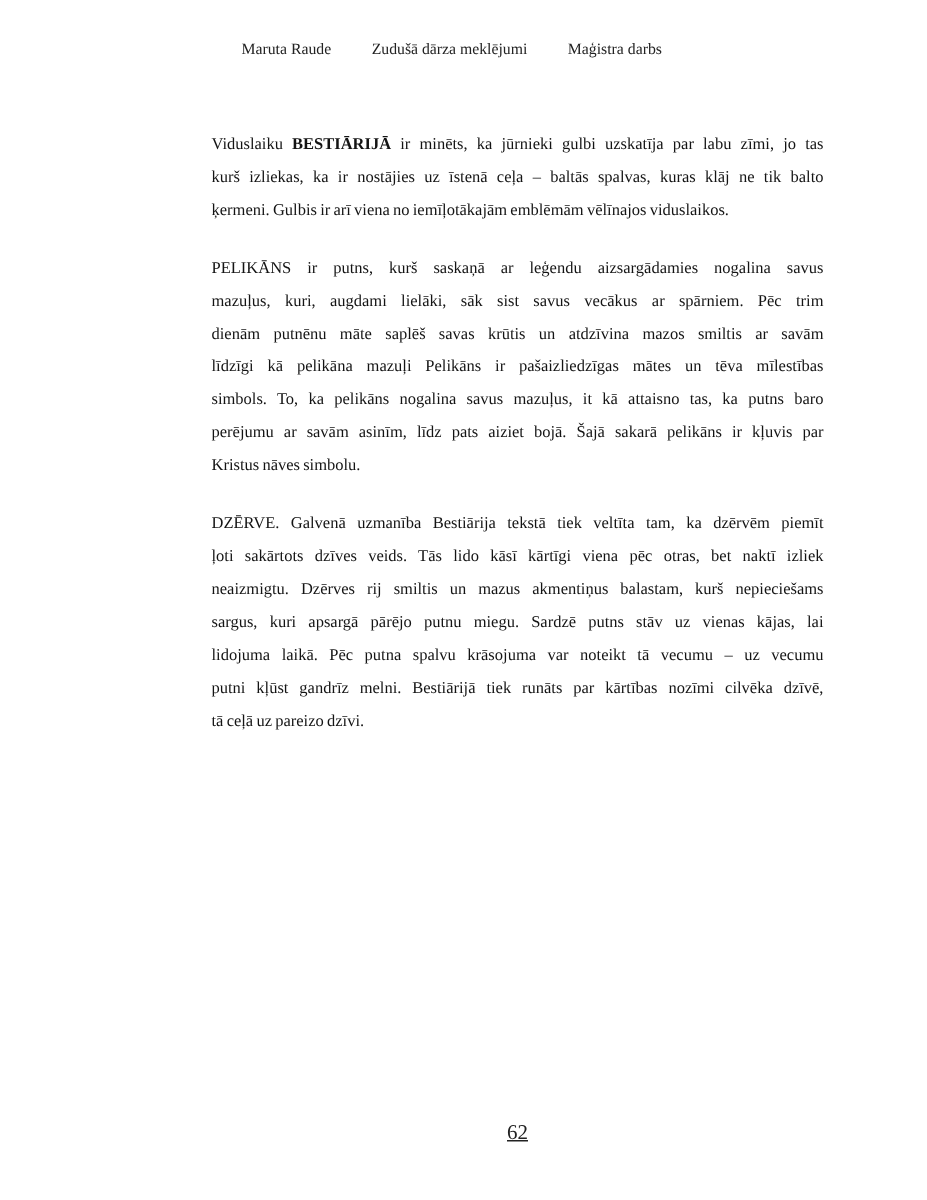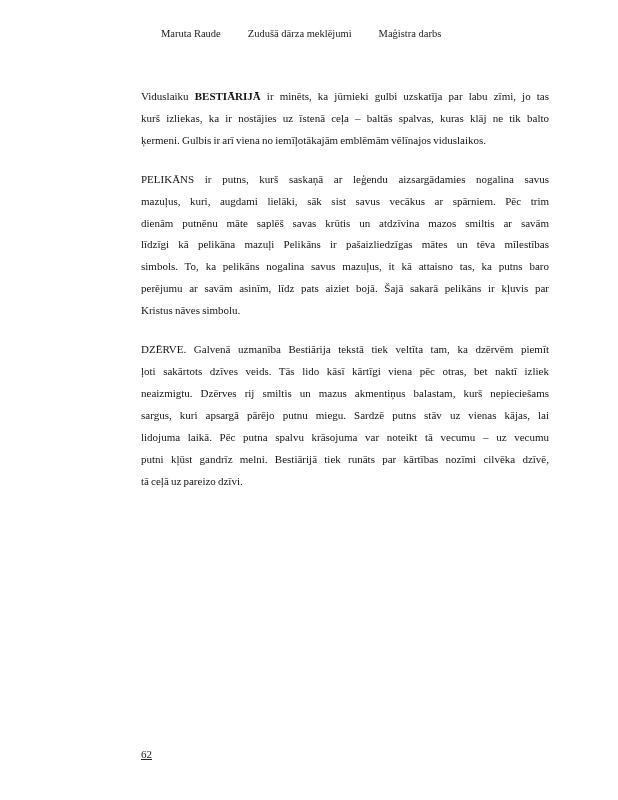--- a/index.html
+++ b/index.html
@@ -54,21 +54,22 @@
     text-align-last: left;
   }
   .bold {
     font-weight: bold;
   }
   .page-footer {
     position: absolute;
     left: 141px;
     top: 748px;
     width: 408px;
-    font-size: 11px;
+    text-align: center;
+    font-size: 14px;
     color: #222;
     text-decoration: underline;
   }
 </style>
 </head>
 <body>
 
 <div class="page">
 
   <div class="running-header">

